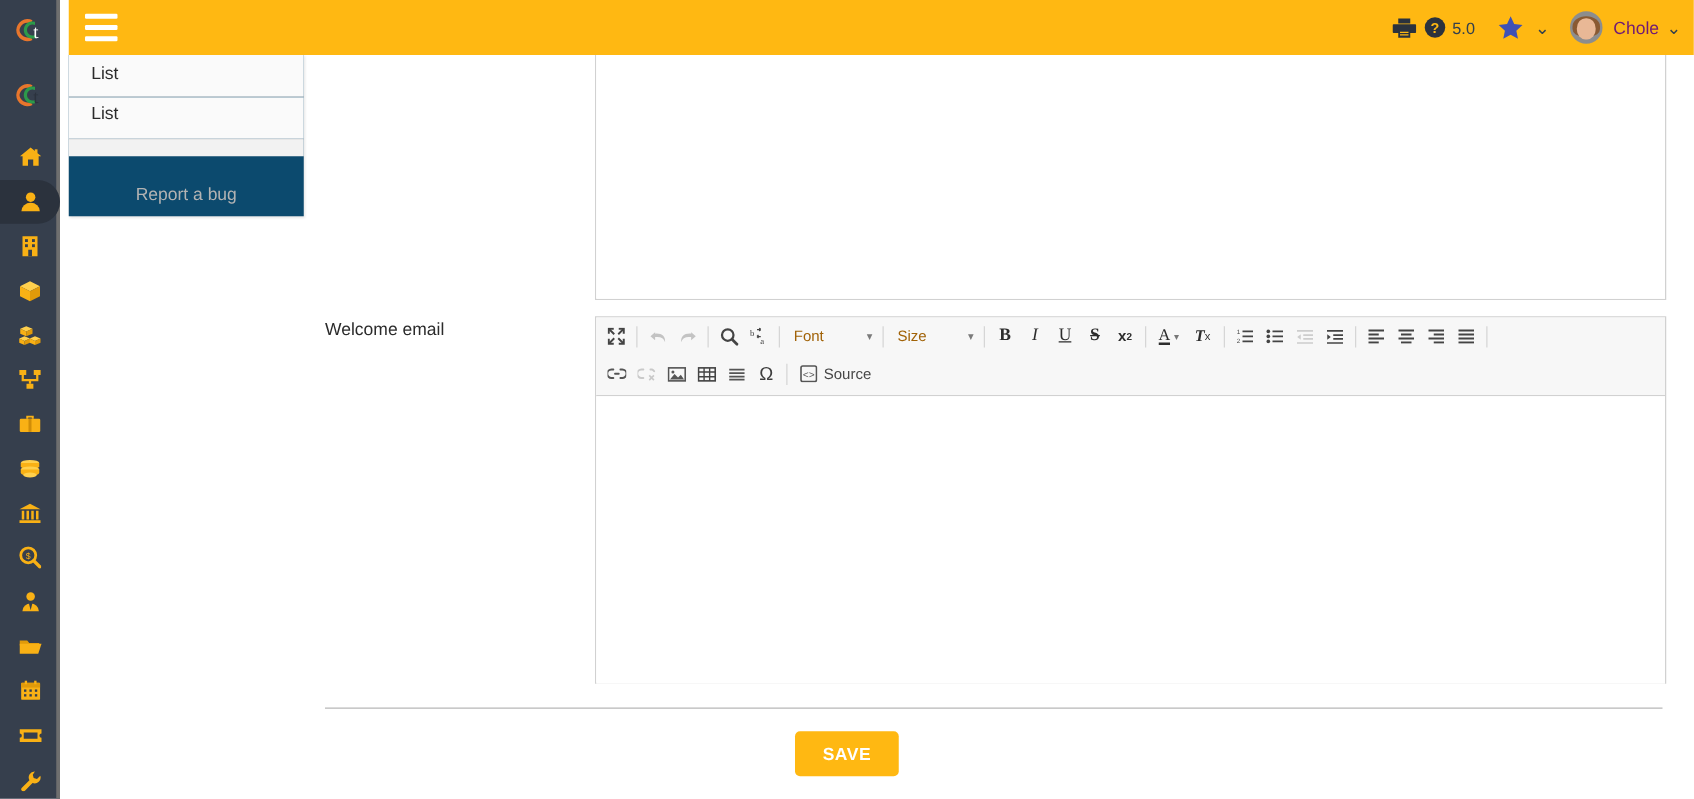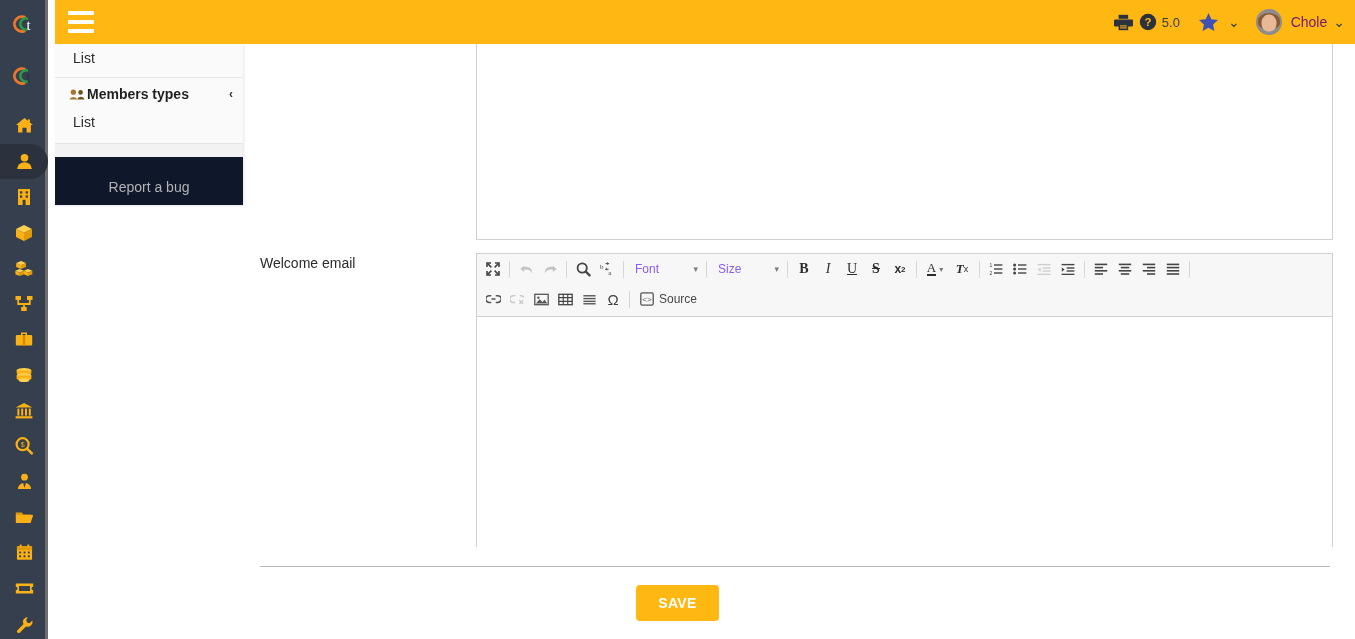--- a/index.html
+++ b/index.html
@@ -72,21 +72,21 @@
     position:absolute; left:50%; top: 16%; transform: translateX(-50%);
     width: 22px; height: 16px; border-radius: 50% 50% 36% 36%;
     background: #8a5a32;
   }
   .uname { font-size:14px; color:#701a75; margin-left: 9px; }
 
   
   #menu-panel {
     position:absolute; left: 55px; top: 44px;
     width: 188px; z-index: 30;
-    background: #0f172a;
+    background: #0c4a6e;
     box-shadow: 1px 1px 2px rgba(0,0,0,0.10);
   }
   .menu-group { background:#fafafa; }
   .menu-sep { height:1px; background:#e6e6e6; }
   .menu-link {
     display:block; padding: 4px 0 4px 18px;
     font-size: 14px; color: #2b2b2b; line-height: 17px;
     text-decoration:none; cursor:pointer;
   }
   .menu-link.first { padding-top: 6px; }
@@ -127,21 +127,21 @@
   .cke-btn {
     width: 24px; height: 22px; display:flex; align-items:center; justify-content:center;
     color: #474747; font-size: 13px; cursor: pointer;
   }
   .cke-btn.dim { color: #c9c9c9; cursor: default; }
   .cke-vsep { width:1px; height:17px; background:#d6d6d6; margin: 0 4px; }
   .cke-combo {
     display:flex; align-items:center; height: 22px; min-width: 68px;
     padding: 0 4px 0 7px; cursor:pointer;
   }
-  .cke-combo .lbl { font-size: 12px; color:#8b5cf6; }
+  .cke-combo .lbl { font-size: 12px; color:#a16207; }
   .cke-combo .arw { margin-left:auto; font-size:9px; color:#7b7b7b; padding-left: 12px;}
   .cke-source {
     display:flex; align-items:center; gap:5px; height:22px;
     padding: 0 6px; font-size: 12px; color:#474747; cursor:pointer;
   }
   .cke-body { background:#ffffff; }
 
   .ck-svg { display:block; }
 
   
@@ -623,32 +623,20 @@
 <div id="actions">
   <button class="btn btn-save">SAVE</button>
 </div>
 
 <div id="menu-panel">
   <div class="menu-group" style="padding-bottom:6px;">
     <a class="menu-link first">List</a>
   </div>
   <div class="menu-sep"></div>
   <div class="menu-group" style="padding-bottom:8px;">
-    <div class="menu-head">
-      <span class="grp-icon">
-        <svg width="17" height="11" viewBox="0 0 17 11" class="ck-svg">
-            <circle cx="4.4" cy="3.2" r="2.6" fill="#a5752a"></circle>
-            <path d="M0.4 10.4 A4.2 3.6 0 0 1 8.4 10.4 Z" fill="#a5752a"></path>
-            <circle cx="11.6" cy="3.4" r="2.3" fill="#6b4f1e"></circle>
-            <path d="M8.2 10.4 A3.8 3.3 0 0 1 15.6 10.4 Z" fill="#6b4f1e"></path>
-          </svg>
-      </span>
-      <span>Members types</span>
-      <span class="chev">‹</span>
-    </div>
     <a class="menu-link">List</a>
   </div>
   <div class="menu-sep"></div>
   <div class="menu-footer-strip"></div>
   <div class="report-bug">Report a bug</div>
 </div>
 
 <div id="topbar">
   <div id="hamburger">
     <span></span>

